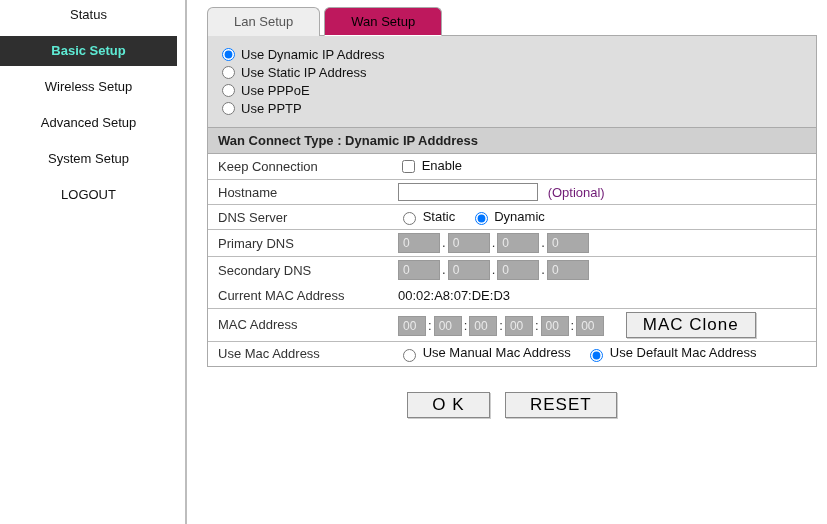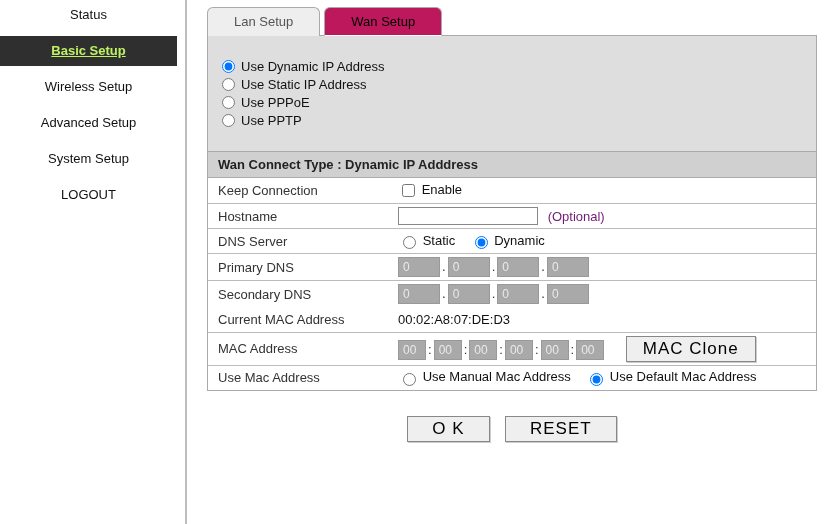--- a/index.html
+++ b/index.html
@@ -24,23 +24,22 @@
     text-align: center;
     line-height: 30px;
     height: 30px;
     cursor: pointer;
     font-size: 13px;
     margin-bottom: 6px;
     background: #fff;
   }
   .side-item.active {
     background: #2f2f2f;
-    color: #bef264;
+    color: #5eead4;
     font-weight: bold;
-    text-decoration: underline;
   }
   .divider-col {
     width: 2px;
     background: #bdbdbd;
   }
   .main {
     flex: 1;
     padding: 6px 10px 0 20px;
   }
   .tabs {
@@ -65,21 +64,21 @@
     background: #be185d;
     color: #000;
     border-bottom: 1px solid #fff;
   }
   .panel {
     border: 1px solid #aaa;
     border-top: none;
   }
   .radio-block {
     background: #dedede;
-    padding: 20px 14px;
+    padding: 8px 14px;
     border-bottom: 1px solid #aaa;
   }
   .radio-block label {
     display: flex;
     align-items: center;
     gap: 6px;
     margin: 3px 0;
     font-size: 13px;
   }
   .radio-block input[type="radio"] {

